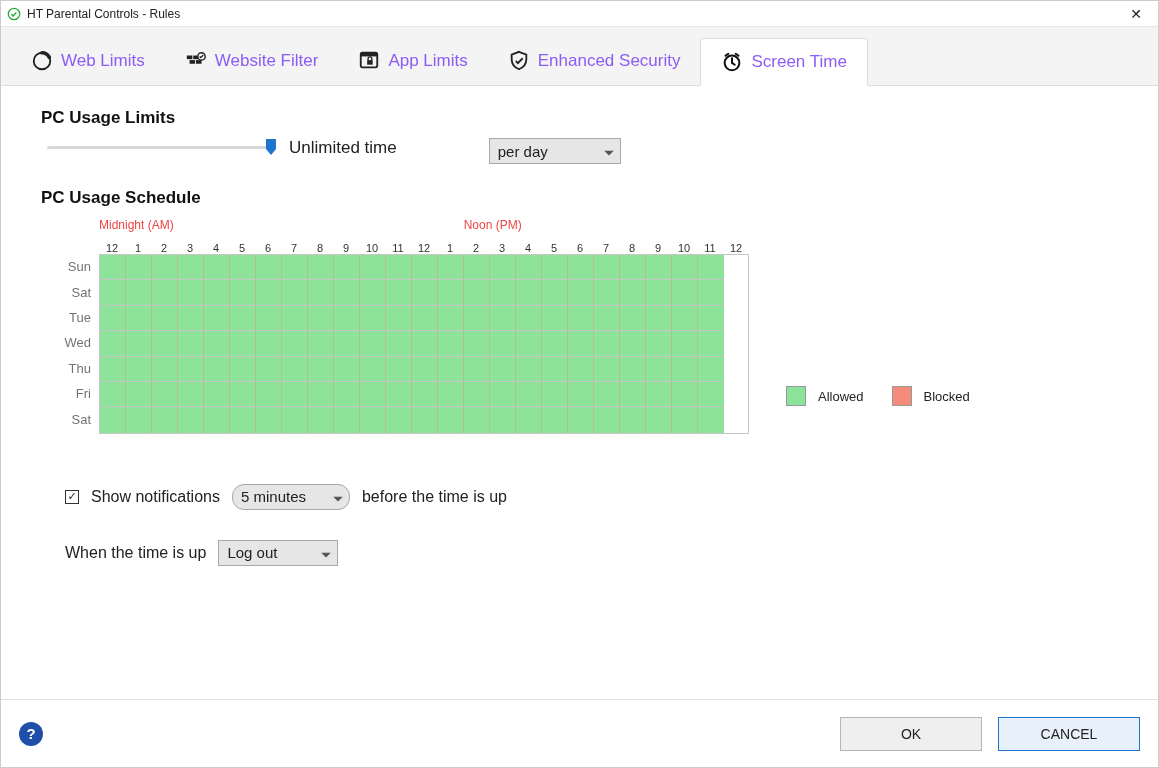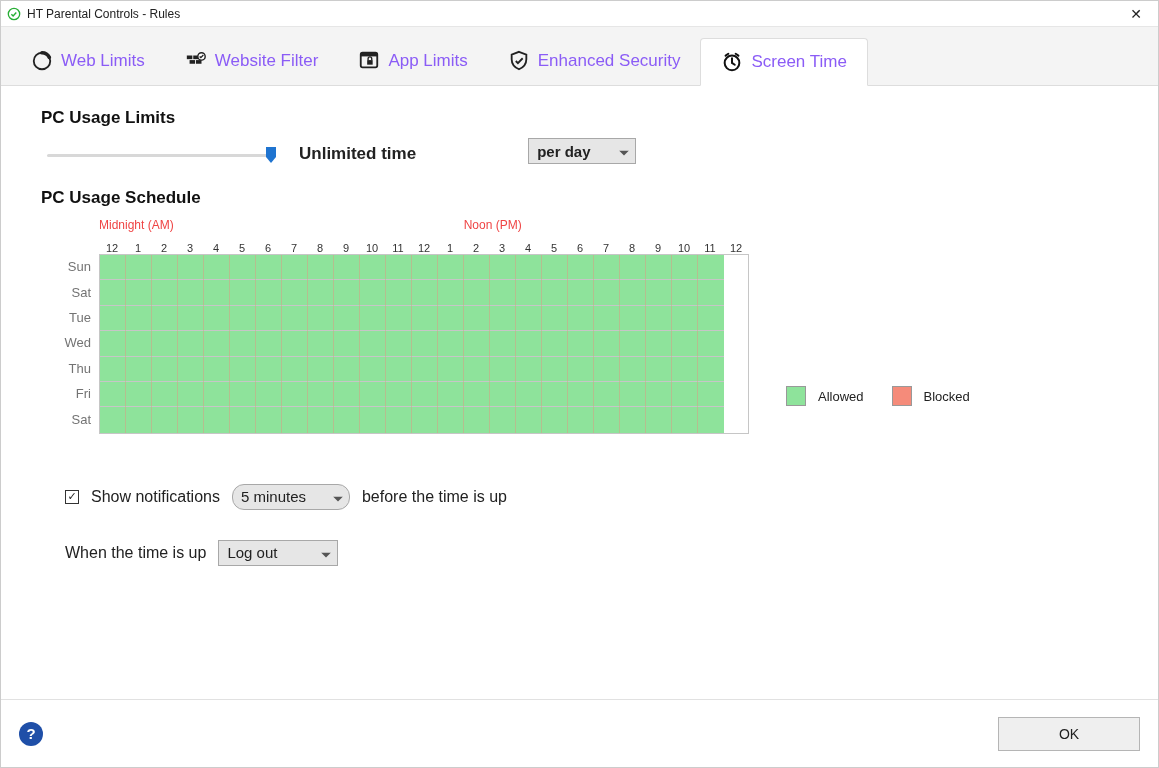--- a/index.html
+++ b/index.html
@@ -13,30 +13,30 @@
   
   .tabs-wrap { background:#f4f4f4; padding:6px 10px 0 10px; border-bottom:1px solid #ddd; }
   .tabs-row { display:flex; align-items:flex-end; height:52px; }
   .tab { flex:0 0 auto; height:48px; display:flex; align-items:center; gap:8px; padding:0 20px; font-size:17px; color:#8b5cf6; cursor:default; }
   .tab.active { background:#fff; border:1px solid #ddd; border-bottom:1px solid #fff; border-radius:4px 4px 0 0; position:relative; top:1px; }
   .tab .ticon { width:22px; height:22px; flex:0 0 auto; }
   
   .body { flex:1 1 auto; padding:22px 40px 0 40px; position:relative; }
   .section-title { font-size:17px; font-weight:600; margin:0 0 10px 0; color:#111;}
   
-  .limit-row { display:flex; align-items:flex-end; gap:26px; margin:6px 0 24px 6px;font-weight:bold; }
+  .limit-row { display:flex; align-items:flex-start; gap:16px; margin:6px 0 24px 6px; }
   .slider { position:relative; width:226px; height:18px; }
   .slider-track { position:absolute; top:8px; left:0; right:0; height:3px; background:#d8d8d8; border-radius:2px;}
   .slider-thumb { position:absolute; top:0; right:-7px; width:18px; height:18px; }
   .slider-thumb svg { display:block; }
   .limit-text { font-size:17px; }
   .combo { background:#e6e6e6; border:1px solid #a8a8a8; height:26px; display:flex; align-items:center; font-size:15px; position:relative; }
   .combo .combo-label { padding:0 22px 0 8px; }
   .combo .chev { position:absolute; right:6px; top:50%; transform:translateY(-50%); }
-  .combo.lg { width:108px; height:26px;}
+  .combo.lg { width:132px; height:26px;}
   .combo.md { width:118px;border-radius:12px; }
   .combo.sm { width:120px; }
   
   .sched-wrap { margin-top:4px; }
   .sched-headers { display:flex; font-size:12px; color:#ef4444; margin-left:58px; gap:290px; margin-bottom:2px;}
   .sched-container { display:flex; }
   .day-col { width:58px; display:flex; flex-direction:column; }
   .hour-labels { display:flex; height:20px; align-items:flex-end; margin-left:0; }
   .hour-labels span { width:26px; text-align:center; font-size:11px; color:#333;}
   .day-label { height:25.4px; display:flex; align-items:center; justify-content:flex-end; padding-right:8px; font-size:13px; color:#737373;}
@@ -423,15 +423,16 @@
         </div>
       </div>
     </div>
 
   </div>
 
   <div class="footer">
     <div class="help">?</div>
     <div class="footer-spacer"></div>
     <div class="btn">OK</div>
+    <div class="btn primary">CANCEL</div>
   </div>
 
 </div>
 
 </body></html>

